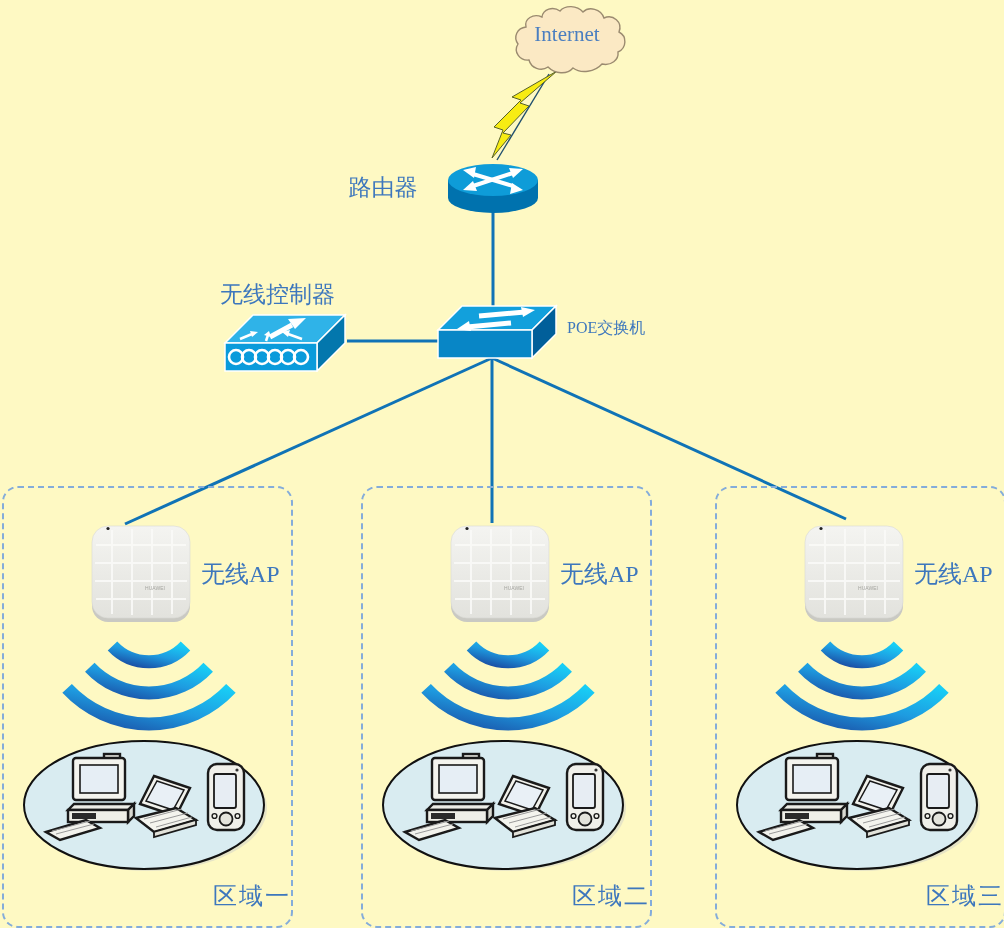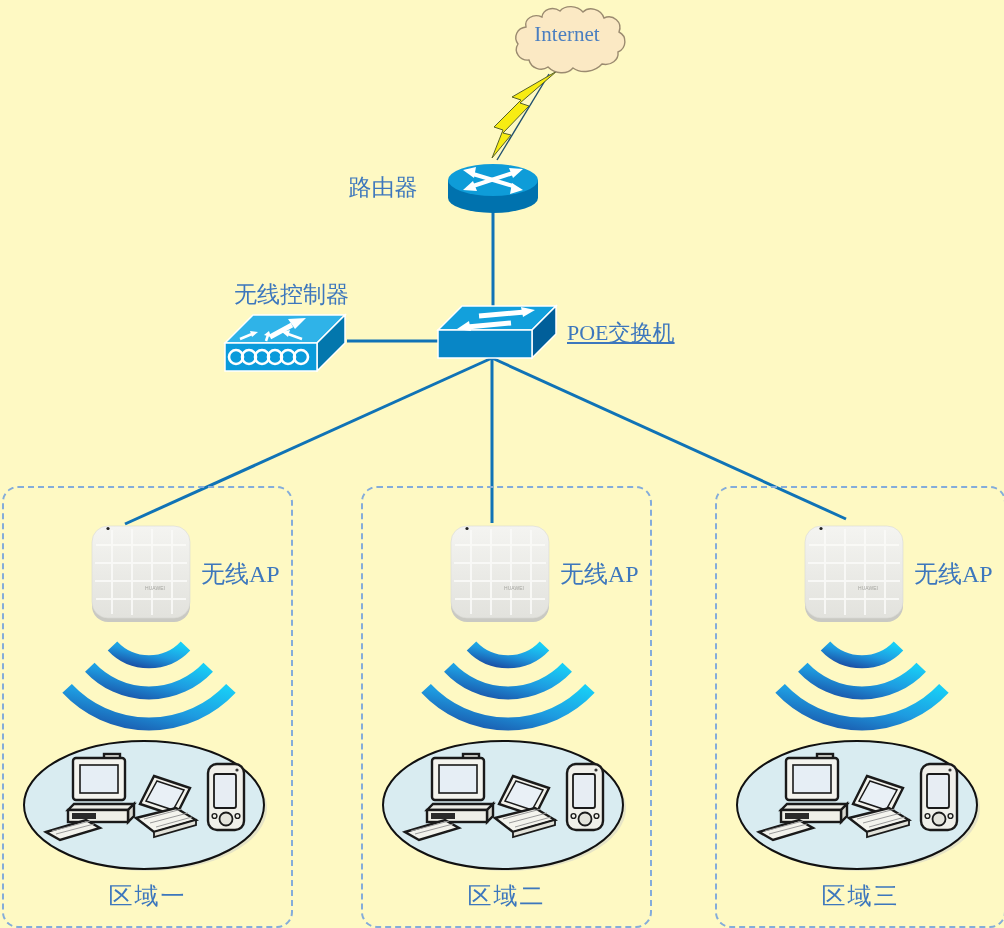--- a/index.html
+++ b/index.html
@@ -12,32 +12,32 @@
   #lines-layer{position:absolute;left:0;top:0;z-index:0;}
   .node{z-index:2;}
   
   .zone{position:absolute;top:486px;width:287px;height:438px;z-index:1;
         border:2px dashed #84ACDA;border-radius:16px;}
   #zone-1{left:2px;} #zone-2{left:361px;} #zone-3{left:715px;}
   .ap{position:absolute;left:87px;top:36px;width:100px;height:98px;}
   .ap-label{position:absolute;left:197px;top:70px;color:#3D77BD;font-size:24px;white-space:nowrap;}
   .wifi{position:absolute;left:40px;top:152px;width:210px;height:110px;}
   .devices{position:absolute;left:18px;top:250px;width:246px;height:136px;}
-  .zone-label{position:absolute;left:0;top:392px;width:100%;text-align:center;
+  .zone-label{position:absolute;left:0;top:392px;width:100%;text-align:right;
               color:#3D77BD;font-size:24px;letter-spacing:2px;}
   
   #internet-cloud{left:503px;top:4px;width:128px;height:72px;}
   #internet-cloud .cloud-text{position:absolute;left:0;top:18px;width:100%;text-align:center;
               color:#4A7EC0;font-size:21px;}
   #router-icon{left:445px;top:156px;width:96px;height:60px;}
   #router-label{left:330px;top:172px;width:106px;text-align:center;}
   #controller-icon{left:222px;top:310px;width:126px;height:62px;}
-  #controller-label{left:234px;top:279px;}
+  #controller-label{left:220px;top:279px;}
   #switch-icon{left:435px;top:302px;width:124px;height:60px;}
-  #switch-label{left:567px;top:318px;font-size:22px;text-decoration:underline;}
+  #switch-label{left:567px;top:318px;font-size:16px;}
 </style>
 </head>
 <body>
 
 <div id="canvas">
 
   <svg id="lines-layer" width="1004" height="928" viewBox="0 0 1004 928">
     <line x1="549" y1="74" x2="497" y2="160" stroke="#1F4E6E" stroke-width="1.4"></line>
     <polygon points="557,71 520,103 529,106 503,133 511,135 492,158 503,130 494,127 521,100 512,97" fill="#F7EC13" stroke="#55602A" stroke-width="1"></polygon>
     <line x1="493" y1="210" x2="493" y2="306" stroke="#1073B6" stroke-width="3"></line>

